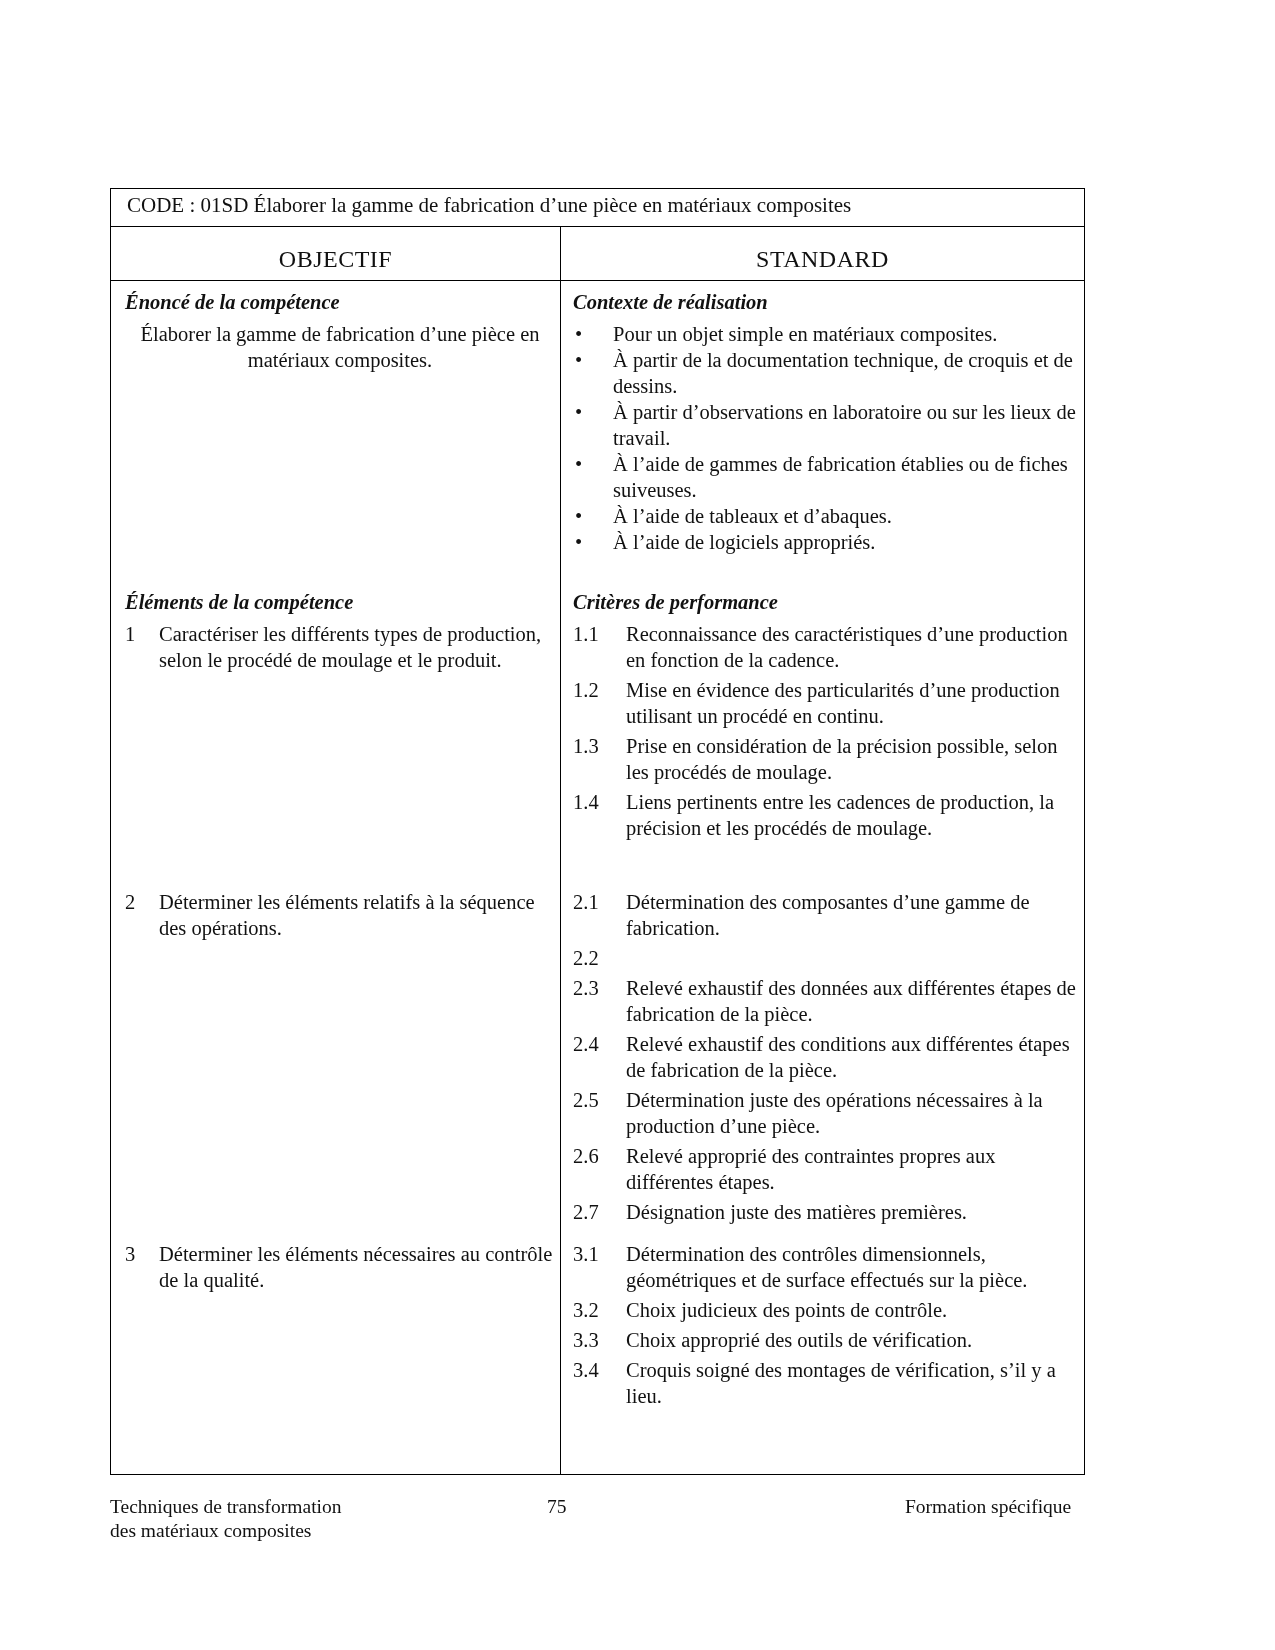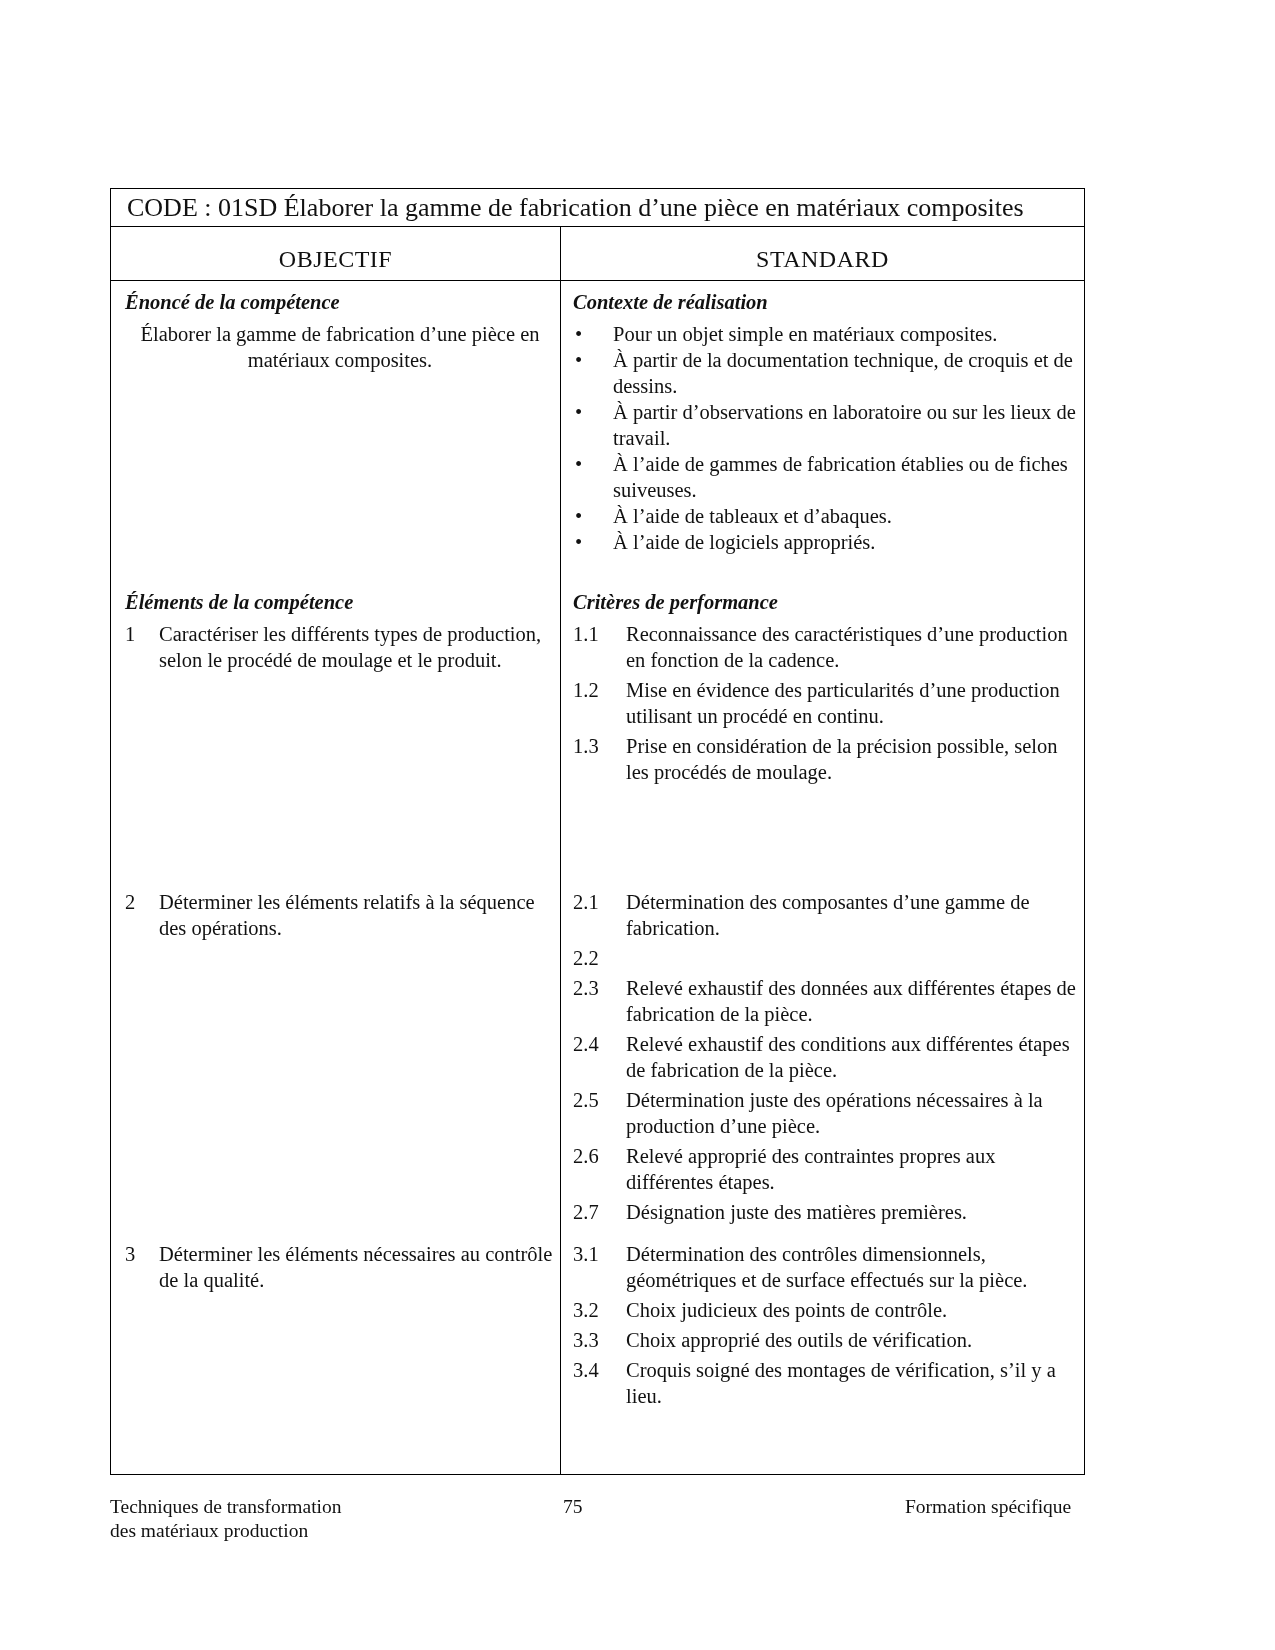--- a/index.html
+++ b/index.html
@@ -1,18 +1,18 @@
 <!DOCTYPE html>
 <html><head>
 <meta charset="utf-8">
 <style>
   html, body { margin:0; padding:0; background:#fff; }
   body { width:1275px; height:1650px; position:relative; font-family:"Liberation Serif", serif; color:#111; }
   .table { position:absolute; left:110px; top:188px; width:975px; height:1287px; border:1.5px solid #000; box-sizing:border-box; }
-  .code-row { position:absolute; left:0; top:0; right:0; height:38px; border-bottom:1.5px solid #000; font-size:26px; padding:4px 16px; box-sizing:border-box; }
+  .code-row { position:absolute; left:0; top:0; right:0; height:38px; border-bottom:1.5px solid #000; font-size:21px; padding:4px 16px; box-sizing:border-box; }
   .divider { position:absolute; left:449px; top:38px; bottom:0; border-left:1.5px solid #000; }
   .hdr { position:absolute; top:38px; height:54px; border-bottom:1.5px solid #000; font-size:24px; text-align:center; line-height:64px; box-sizing:border-box; letter-spacing:0.5px; }
   .hdr.left { left:0; width:449px; }
   .hdr.right { left:450px; right:0; }
   .col { position:absolute; font-size:20.5px; line-height:26px; }
   .col.left { left:14px; width:430px; }
   .col.right { left:462px; width:505px; }
   .h { font-weight:bold; margin:0;font-style:italic; }
   .bul { display:flex; }
   .bul .dot { width:38px; flex:none; padding-left:2px; }
@@ -86,20 +86,24 @@
           <span>Reconnaissance des caractéristiques d’une production en fonction de la cadence.</span>
         </div>
         <div class="item">
           <span class="num">1.2</span>
           <span>Mise en évidence des particularités d’une production utilisant un procédé en continu.</span>
         </div>
         <div class="item">
           <span class="num">1.3</span>
           <span>Prise en considération de la précision possible, selon les procédés de moulage.</span>
         </div>
+        <div class="item">
+          <span class="num">1.4</span>
+          <span>Liens pertinents entre les cadences de production, la précision et les procédés de moulage.</span>
+        </div>
       </div>
       <div class="col left" style="top: 700px;">
         <div class="elem">
           <span class="num">2</span>
           <span>Déterminer les éléments relatifs à la séquence des opérations.</span>
         </div>
       </div>
       <div class="col right" style="top: 700px;">
         <div class="item">
           <span class="num">2.1</span>
@@ -150,15 +154,15 @@
         </div>
         <div class="item">
           <span class="num">3.4</span>
           <span>Croquis soigné des montages de vérification, s’il y a lieu.</span>
         </div>
       </div>
     </div>
 </div>
 
 <div class="footer" style="left:110px; white-space:pre-line;">Techniques de transformation
-des matériaux production</div>
-<div class="footer" style="left:563px;">75</div>
+des matériaux composites</div>
+<div class="footer" style="left:547px;">75</div>
 <div class="footer" style="left:905px;">Formation spécifique</div>
 
 </body></html>

